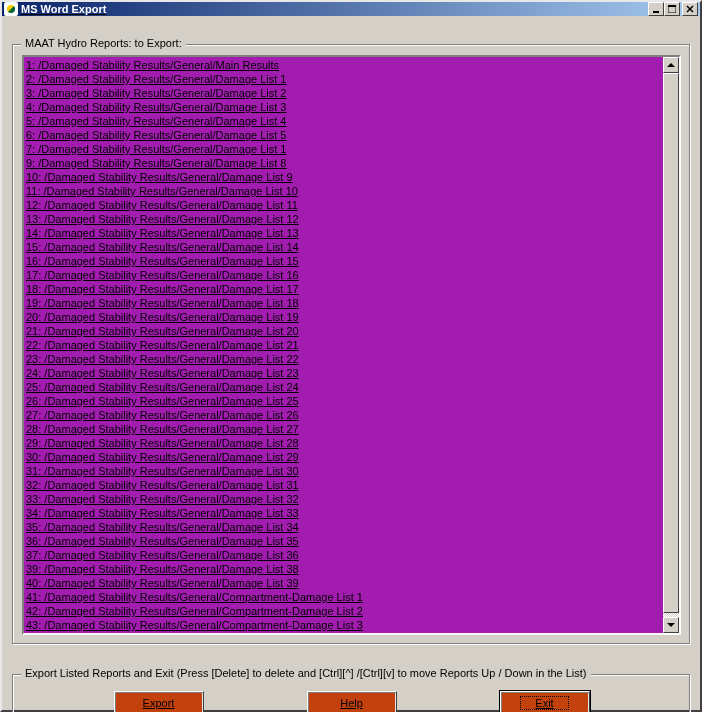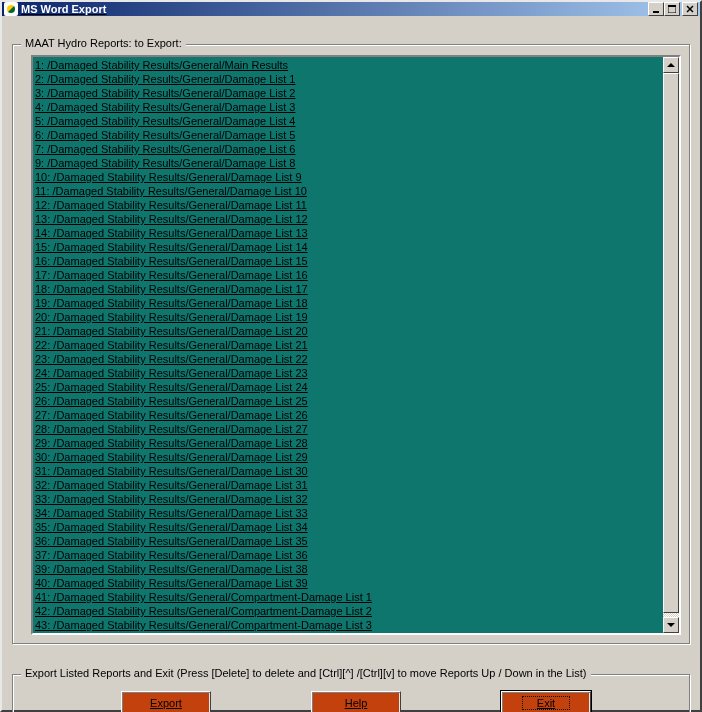--- a/index.html
+++ b/index.html
@@ -65,38 +65,38 @@
     display: flex;
     flex-direction: column;
     gap: 8px;
   }
 
   .groupbox {
     border: 1px solid #808080;
     box-shadow: 1px 1px 0 #fff inset, 1px 1px 0 #fff;
     border-radius: 0;
     position: relative;
-    padding: 10px 8px 8px 18px;
+    padding: 10px 8px 8px 9px;
     margin-top: 22px;
   }
   .groupbox > .legend {
     position: absolute;
     top: -8px; left: 8px;
     background: #d4d0c8;
     padding: 0 4px;
     font-size: 11px;
     color: #000;
   }
 
   .list-group { flex: 1; display: flex; flex-direction: column; min-height: 0;}
   .listbox-wrap {
     flex: 1;
     border: 2px solid;
     border-color: #808080 #fff #fff #808080;
-    background: #0f766e;
+    background: #a21caf;
     display: flex;
     min-height: 0;
     gap: 45px;
   }
   .listbox {
     flex: 1;
     overflow: hidden;
     font-size: 11px;
     line-height: 14px;
     color: #000;
@@ -190,21 +190,21 @@
     <div class="groupbox list-group">
       <span class="legend">MAAT Hydro Reports: to Export:</span>
       <div class="listbox-wrap">
         <div class="listbox" id="reports-list">
             <div class="item">1: /Damaged Stability Results/General/Main Results</div>
             <div class="item">2: /Damaged Stability Results/General/Damage List 1</div>
             <div class="item">3: /Damaged Stability Results/General/Damage List 2</div>
             <div class="item">4: /Damaged Stability Results/General/Damage List 3</div>
             <div class="item">5: /Damaged Stability Results/General/Damage List 4</div>
             <div class="item">6: /Damaged Stability Results/General/Damage List 5</div>
-            <div class="item">7: /Damaged Stability Results/General/Damage List 6</div>
+            <div class="item">7: /Damaged Stability Results/General/Damage List 1</div>
             <div class="item">9: /Damaged Stability Results/General/Damage List 8</div>
             <div class="item">10: /Damaged Stability Results/General/Damage List 9</div>
             <div class="item">11: /Damaged Stability Results/General/Damage List 10</div>
             <div class="item">12: /Damaged Stability Results/General/Damage List 11</div>
             <div class="item">13: /Damaged Stability Results/General/Damage List 12</div>
             <div class="item">14: /Damaged Stability Results/General/Damage List 13</div>
             <div class="item">15: /Damaged Stability Results/General/Damage List 14</div>
             <div class="item">16: /Damaged Stability Results/General/Damage List 15</div>
             <div class="item">17: /Damaged Stability Results/General/Damage List 16</div>
             <div class="item">18: /Damaged Stability Results/General/Damage List 17</div>

